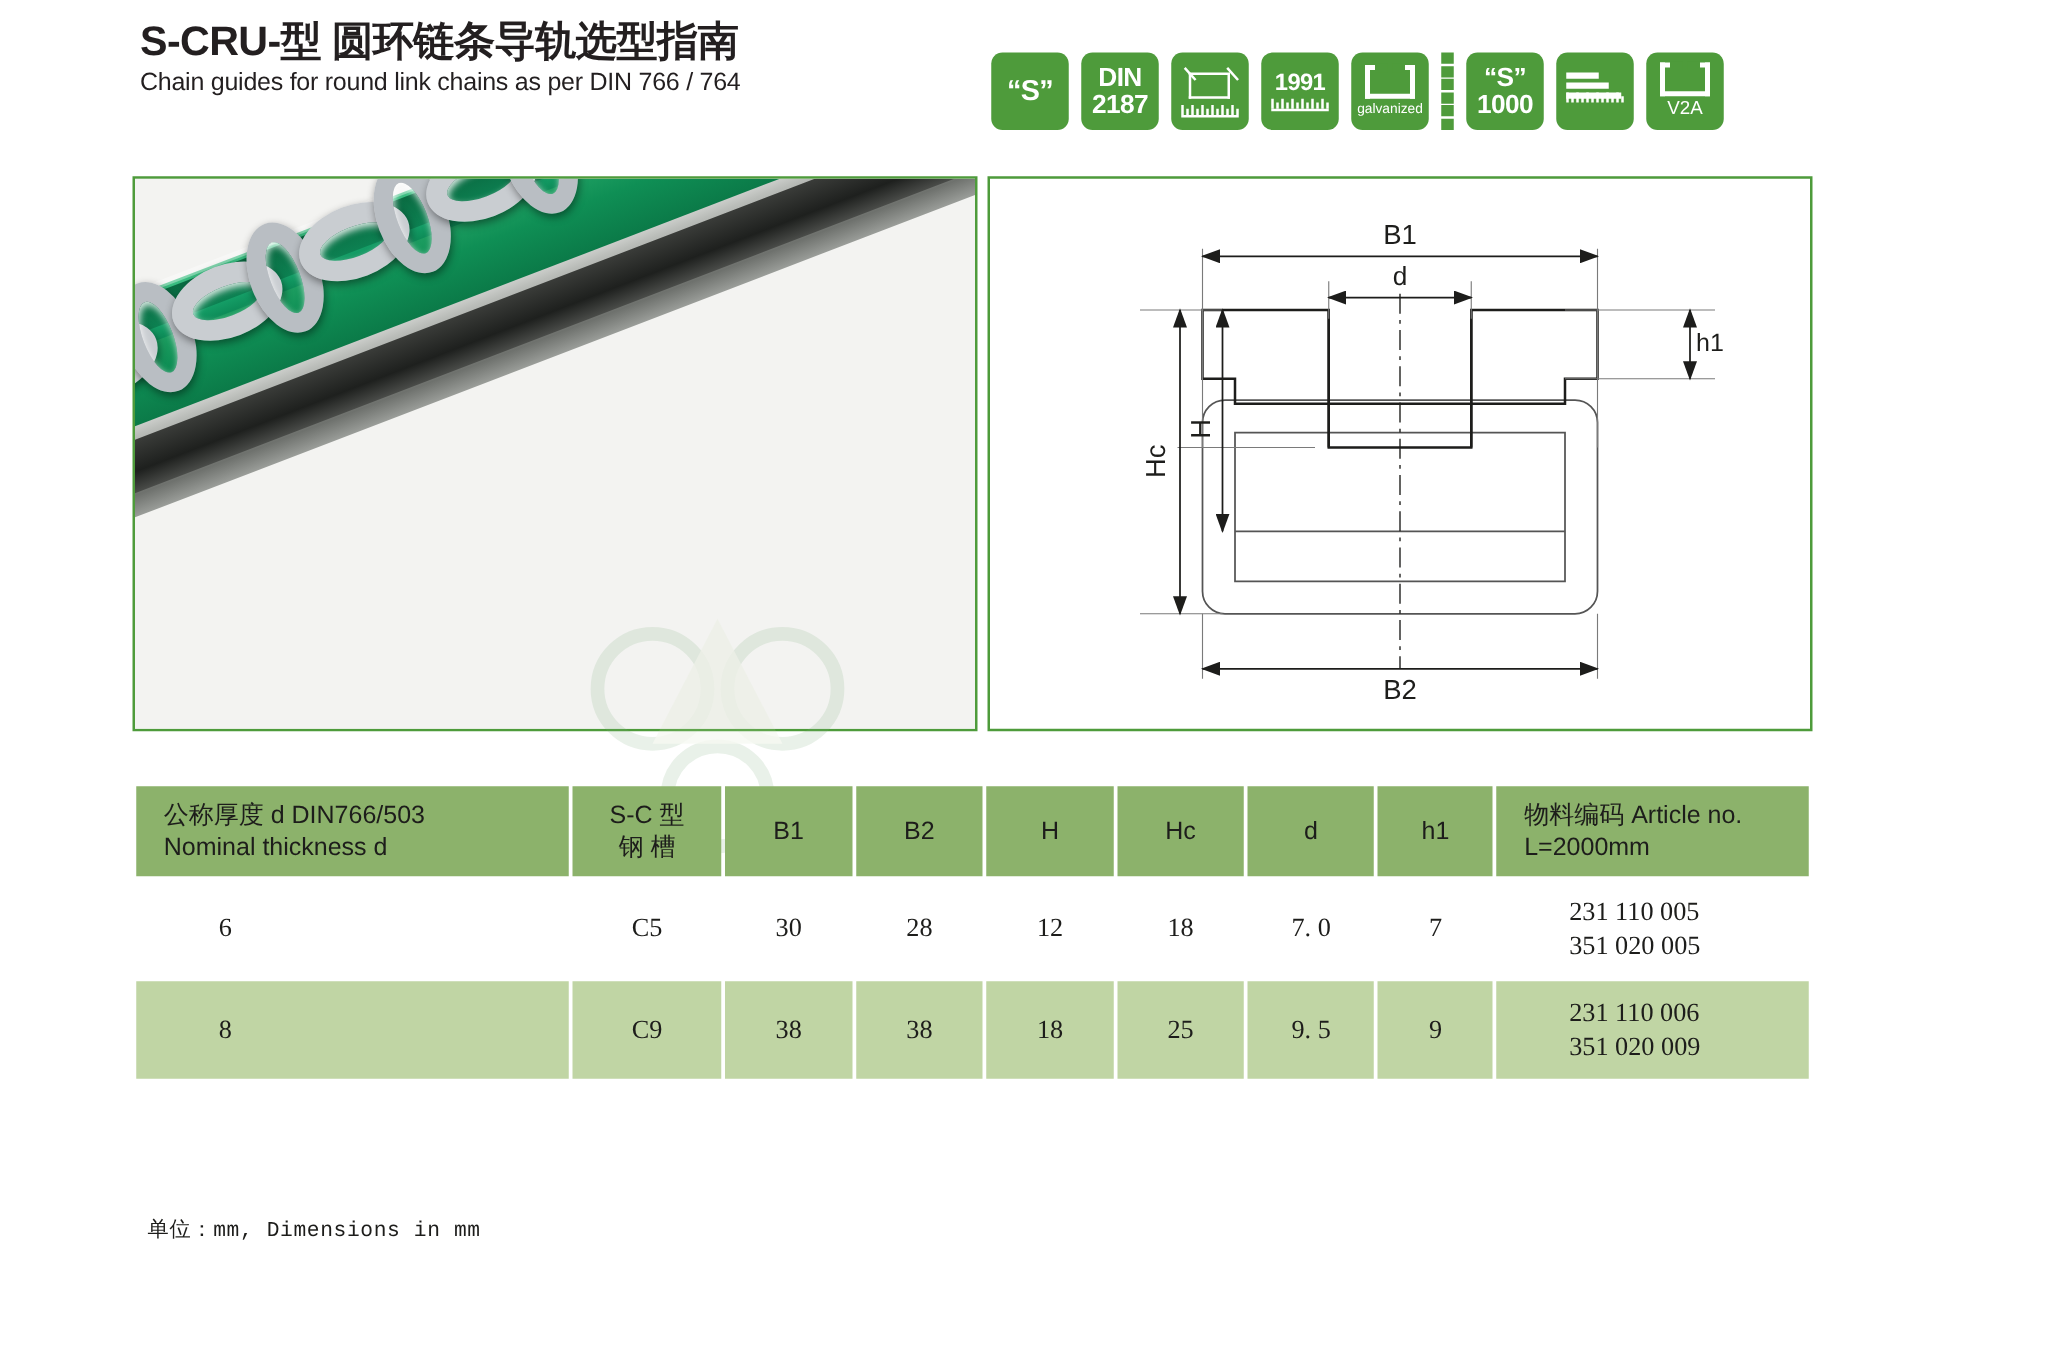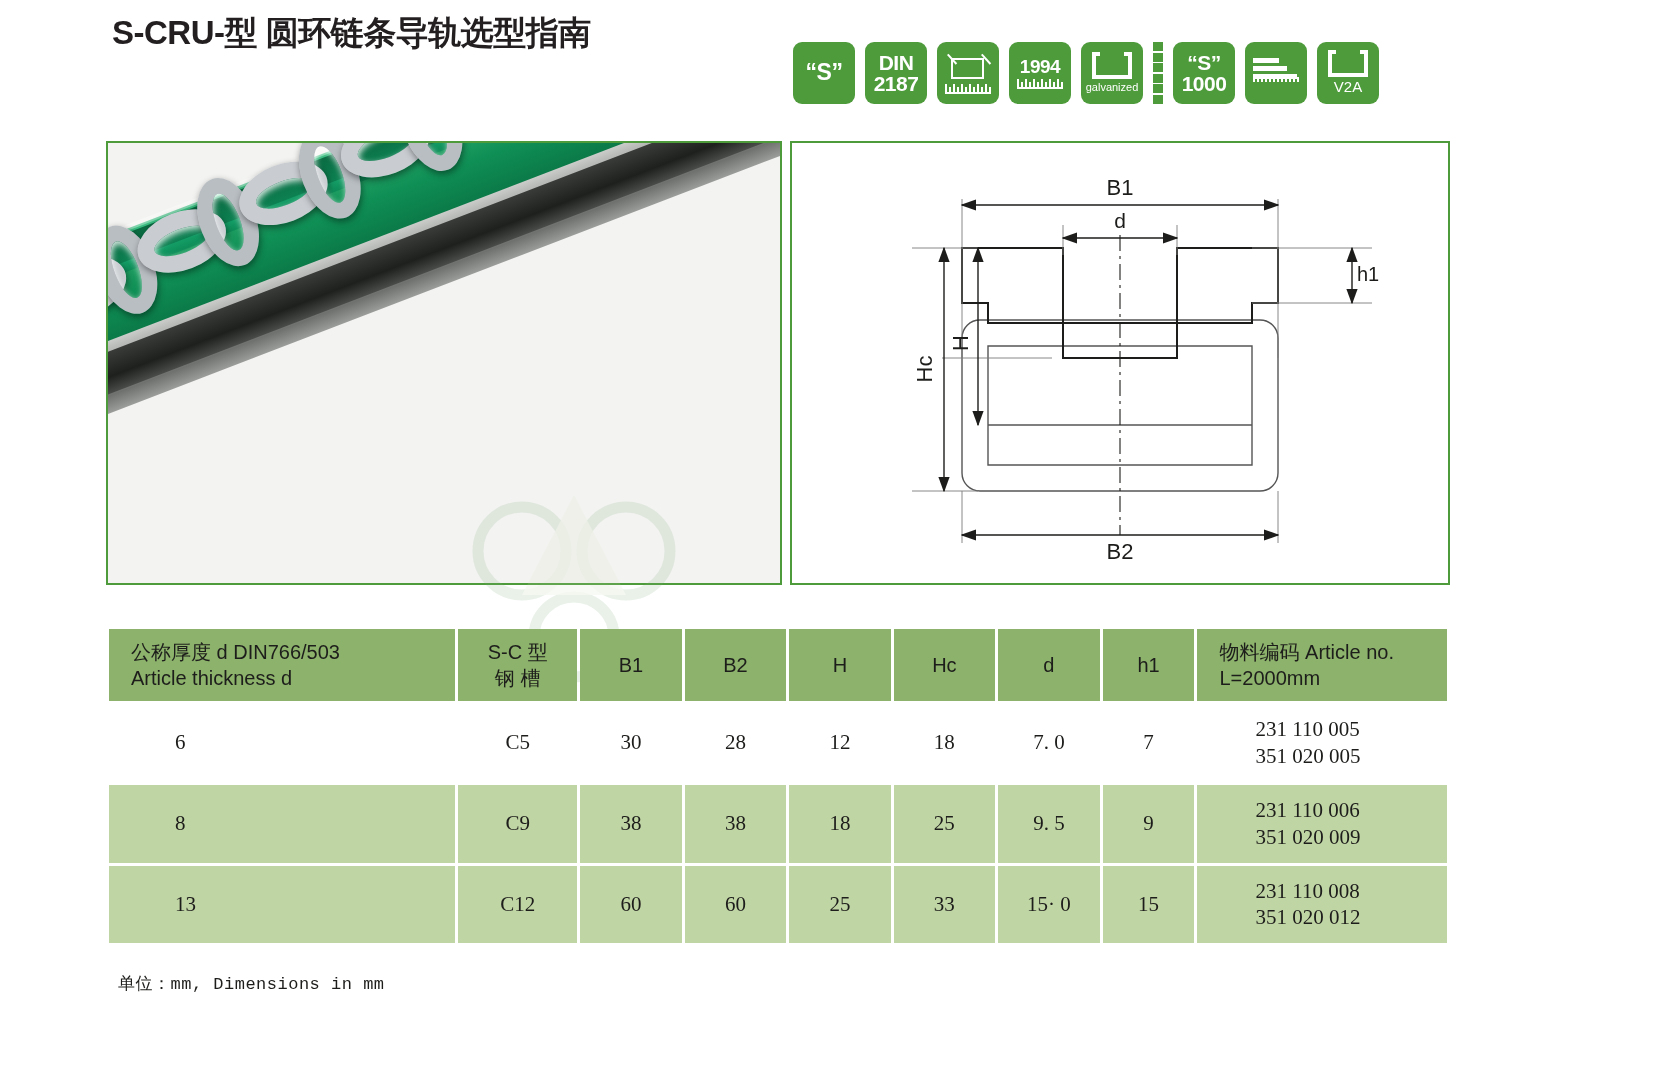--- a/index.html
+++ b/index.html
@@ -190,20 +190,21 @@
   }
 </style>
 </head>
 <body>
 
 <div class="page">
 
   <div class="header">
     <div class="title-block">
       <div class="main-title">S-CRU-型 圆环链条导轨选型指南</div>
+      <div class="sub-en">Chain guides for round link chains as per DIN 766 / 764</div>
     </div>
 
     <div class="badges">
 
       <div class="badge">
         <div class="badge-text">“S”</div>
       </div>
 
       <div class="badge">
         <div class="badge-text two">DIN</div>
@@ -227,21 +228,21 @@
           <i style="left:24px;height:8px"></i>
             <i style="left:28px;height:5px"></i>
             <i style="left:32px;height:8px"></i>
           <i style="left:36px;height:5px"></i>
             <i style="left:40px;height:8px"></i>
             <i style="left:44px;height:5px"></i>
         </span>
       </div>
 
       <div class="badge">
-        <div class="badge-text small">1994</div>
+        <div class="badge-text small">1991</div>
         <span class="ruler">
           <i style="left:0;height:8px"></i>
             <i style="left:4px;height:5px"></i>
             <i style="left:8px;height:8px"></i>
           <i style="left:12px;height:5px"></i>
             <i style="left:16px;height:8px"></i>
             <i style="left:20px;height:5px"></i>
           <i style="left:24px;height:8px"></i>
             <i style="left:28px;height:5px"></i>
             <i style="left:32px;height:8px"></i>
@@ -402,21 +403,21 @@
     </g>
     <path d="M144 40 L92 140 L196 140 Z" fill="#cfe0b8" opacity=".8"></path>
   </svg>
 
   <div class="table-wrap">
     <table class="spec">
       <thead>
         <tr>
           <th class="left" style="width:354px">
             <div>公称厚度 d    DIN766/503</div>
-            <div>Article thickness d</div>
+            <div>Nominal thickness d</div>
           </th>
           <th style="width:122px">
             <div>S-C 型</div>
             <div>钢 槽</div>
           </th>
           <th style="width:104px">B1</th>
           <th style="width:104px">B2</th>
           <th style="width:104px">H</th>
           <th style="width:104px">Hc</th>
           <th style="width:104px">d</th>
@@ -445,31 +446,19 @@
           <td>C9</td>
           <td>38</td>
           <td>38</td>
           <td>18</td>
           <td>25</td>
           <td>9. 5</td>
           <td>9</td>
           <td class="art">231  110  006
 351  020  009</td>
         </tr>
-        <tr class="alt">
-          <td class="first">13</td>
-          <td>C12</td>
-          <td>60</td>
-          <td>60</td>
-          <td>25</td>
-          <td>33</td>
-          <td>15· 0</td>
-          <td>15</td>
-          <td class="art">231  110  008
-351  020  012</td>
-        </tr>
       </tbody>
     </table>
   </div>
 
   <div class="footnote">单位：mm, Dimensions in mm</div>
 
 </div>
 
 </body></html>

